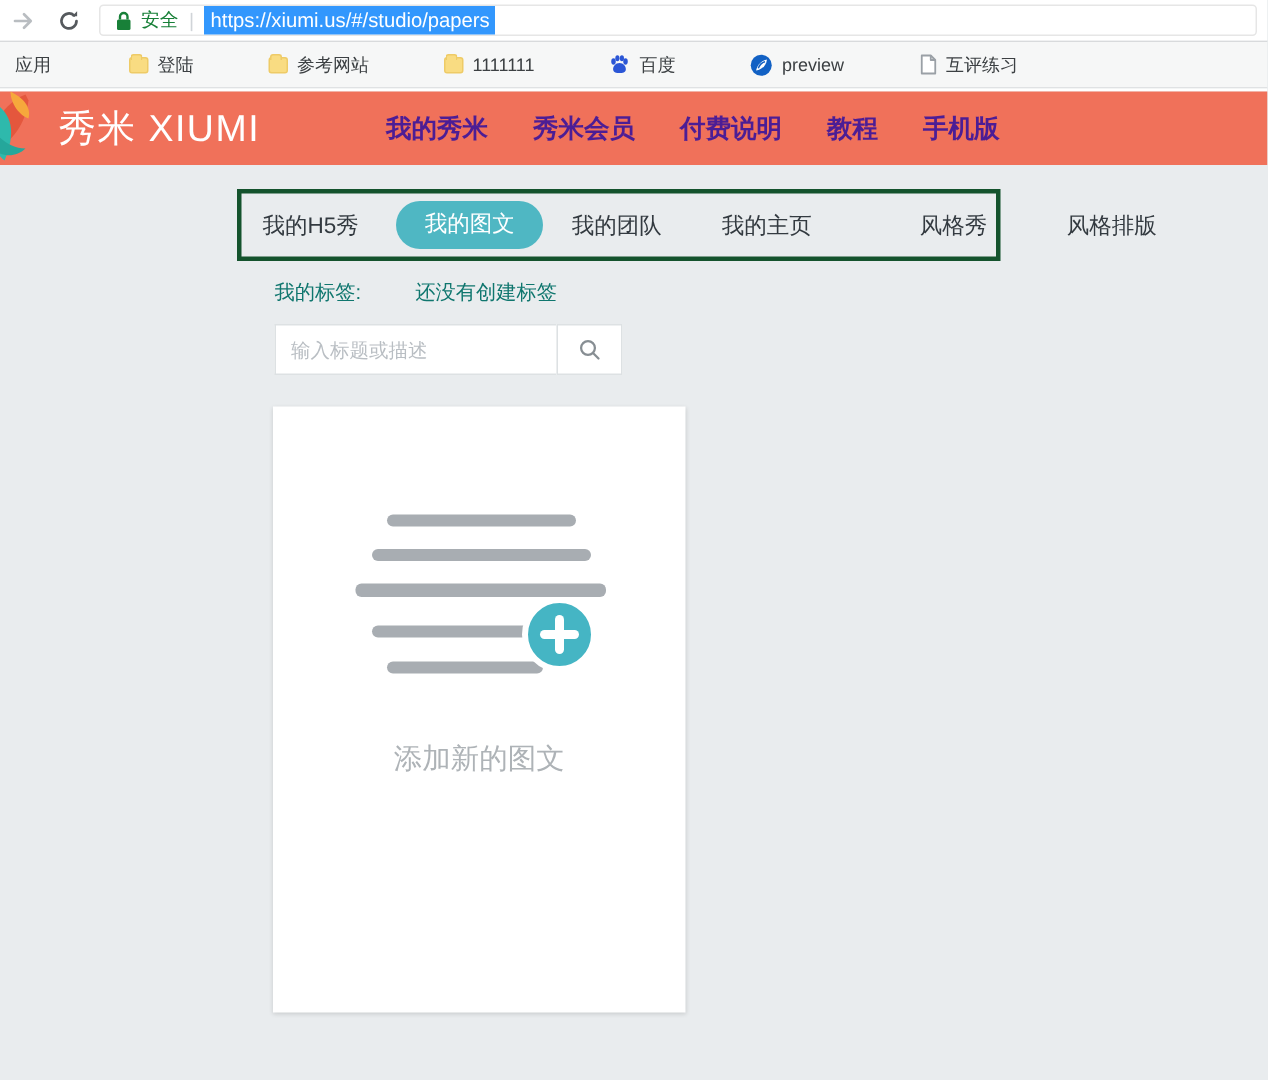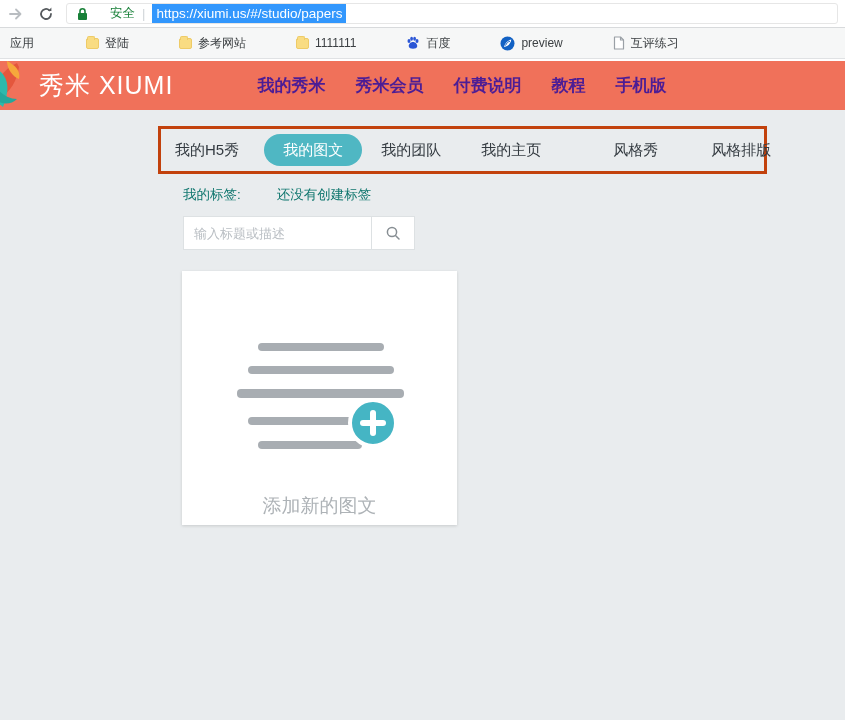--- a/index.html
+++ b/index.html
@@ -8,21 +8,21 @@
 
   
   .toolbar { position:relative; height:27px; background:#FFFFFF; }
   .nav-btn { position:absolute; top:4px; width:20px; height:20px; display:flex;
              align-items:center; justify-content:center; }
   .fwd { left:6px; }
   .reload { left:36px; }
   .addr-bar { position:absolute; left:66px; right:7px; top:3px; height:21px;
               background:#fff; border:1px solid #E6E6E6; border-radius:3px;
               display:flex; align-items:center; padding-left:10px; }
-  .secure-txt { color:#188038; font-size:12.5px; margin-left:22px; }
+  .secure-txt { color:#188038; font-size:12.5px; margin-left:6px; }
   .addr-sep { color:#D0D4D8; margin:0 7px; font-size:13px; }
   .url-sel { background:#3297FD; color:#fff; font-size:13.5px; padding:2px 4px; }
 
   .toolbar-divider { height:1px; background:#D8DADC; }
 
   .bookmarks { height:31px; background:#F6F7F7; border-bottom:1px solid #E0E2E4;
                display:flex; align-items:center; padding-left:10px; font-size:12px;
                color:#3C4043; }
   .bm-item { display:flex; align-items:center; margin-right:22px; cursor:pointer;padding-left:28px; }
   .bm-item .bm-label { margin-left:6px; white-space:nowrap; }
@@ -40,22 +40,22 @@
   .logo-mark { margin-left:-7px; }
   .logo-text { color:#FFFFFF; font-size:25px; letter-spacing:1px; margin-left:4px;
                white-space:nowrap; }
   .site-nav { display:flex; align-items:center; margin-left:84px; }
   .site-nav .nav-item { color:#4c1d95; font-size:17px; font-weight:bold;
                         margin-right:30px; cursor:pointer; white-space:nowrap; }
 
   
   .content { position:relative; height:600px; background:#E9ECEE; }
 
-  .tabs-box { position:absolute; left:158px; top:16px; width:609px; height:48px;
-              border:3px solid #c2410c; display:flex; align-items:center; }
+  .tabs-box { position:absolute; left:158px; top:16px; width:509px; height:48px;
+              border:3px solid #14532d; display:flex; align-items:center; }
   .tab { font-size:15px; color:#333A40; cursor:pointer; white-space:nowrap; }
   .t1 { margin-left:14px; }
   .t3 { margin-left:19px; }
   .t4 { margin-left:40px; }
   .t5 { margin-left:72px; }
   .t6 { margin-left:53px; }
   .tab-pill { margin-left:25px; background:#4FB7C3; color:#FFFFFF; font-size:15px;
               height:32px; line-height:32px; padding:0 19px; border-radius:16px;
               cursor:pointer; white-space:nowrap; }
 
@@ -64,21 +64,21 @@
   .tags-empty { margin-left:36px; }
 
   .search-row { position:absolute; left:183px; top:106px; display:flex; height:34px; }
   .search-input { width:188px; height:34px; border:1px solid #DDE1E3; border-right:none;
                   background:#fff; padding:0 10px; font-size:13px; color:#0369a1;
                   outline:none; font-family:"Liberation Sans","DejaVu Sans",sans-serif; }
   .search-input::placeholder { color:#B9BEC3; }
   .search-btn { width:44px; height:34px; background:#fff; border:1px solid #DDE1E3;
                 display:flex; align-items:center; justify-content:center; cursor:pointer; }
 
-  .card { position:absolute; left:182px; top:161px; width:275px; height:254px;
+  .card { position:absolute; left:182px; top:161px; width:275px; height:404px;
           background:#FFFFFF; box-shadow:0 1px 3px rgba(0,0,0,0.14); cursor:pointer; }
   .line { position:absolute; height:8px; border-radius:4px; background:#A8ADB2; }
   .l1 { left:76px; top:72px;  width:126px; }
   .l2 { left:66px; top:95px;  width:146px; }
   .l3 { left:55px; top:118px; width:167px; height:9px; }
   .l4 { left:66px; top:146px; width:130px; }
   .l5 { left:76px; top:170px; width:104px; }
   .plus-circle { position:absolute; left:166px; top:127px; width:50px; height:50px;
                  background:#45B5C4; border:4px solid #FFFFFF; border-radius:50%; }
   .plus-circle::before, .plus-circle::after { content:""; position:absolute; left:50%; top:50%;

